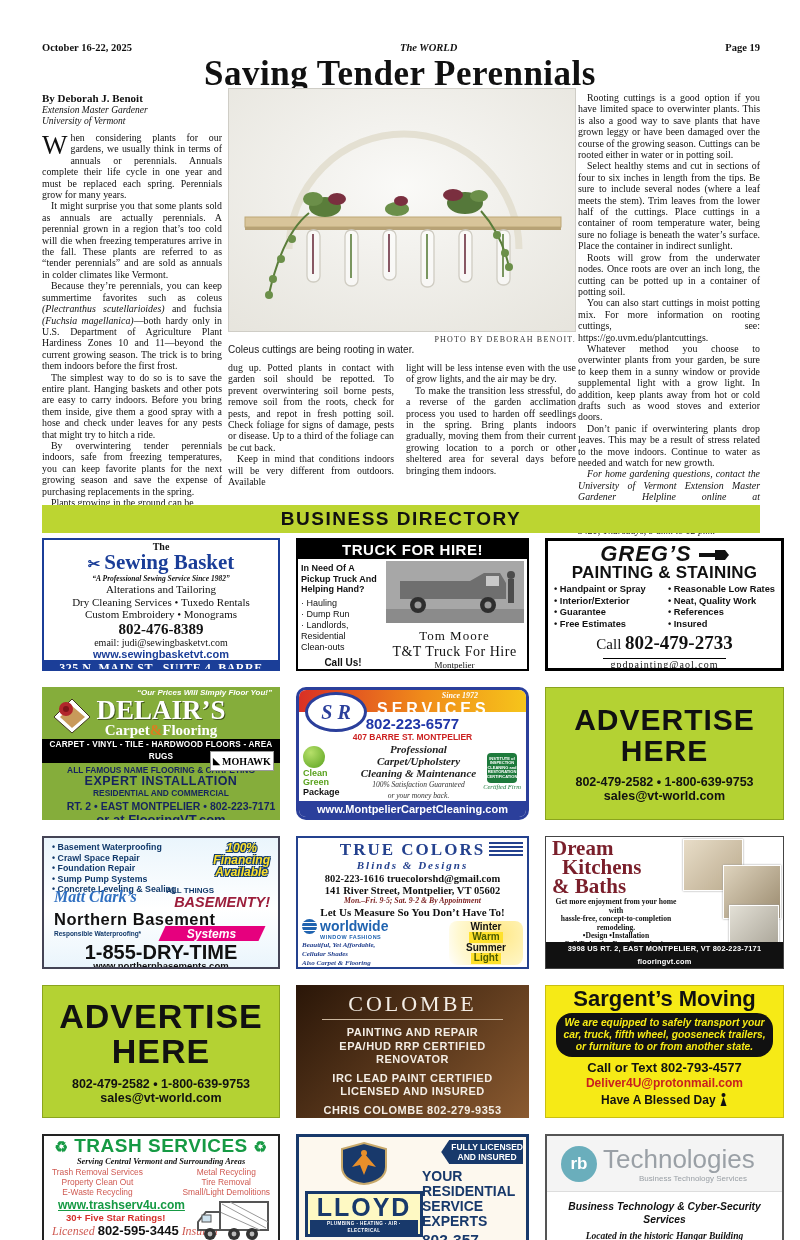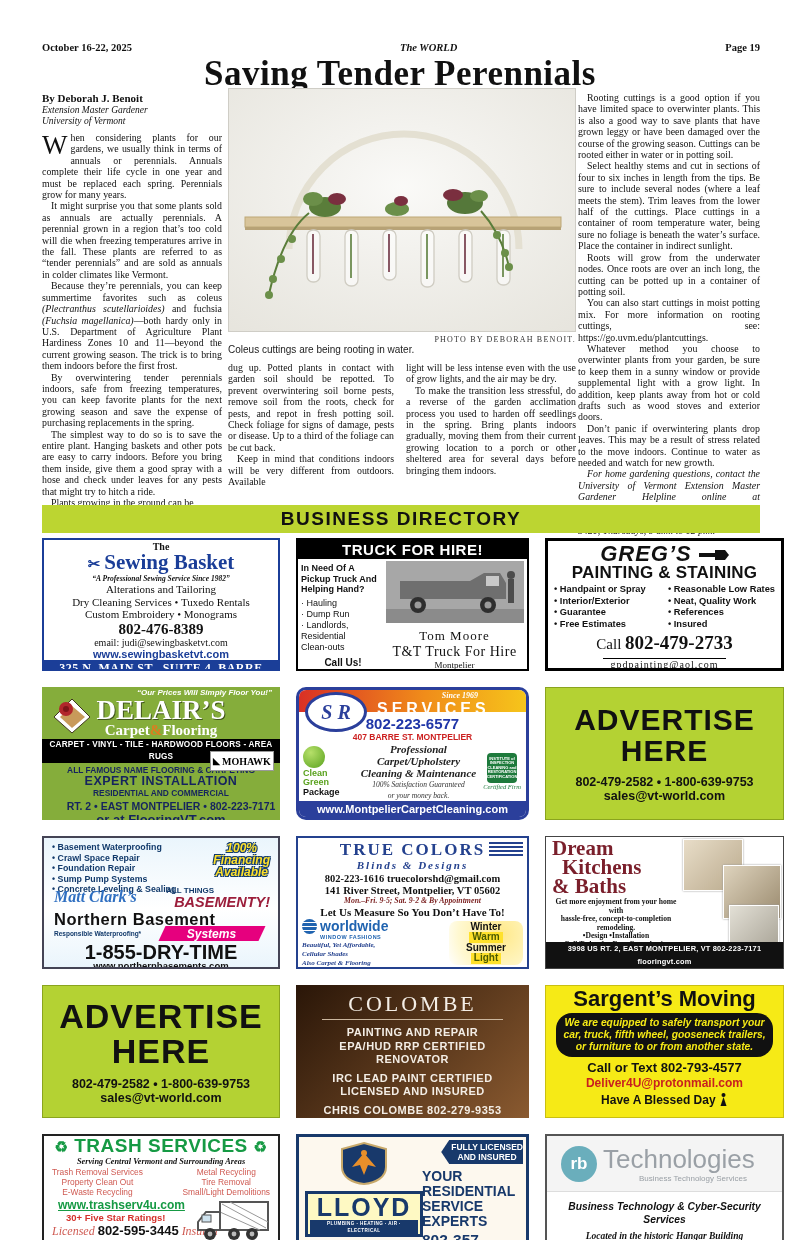--- a/index.html
+++ b/index.html
@@ -255,22 +255,22 @@
 
   <div class="acol" style="left:42px;top:92px;width:180px;" data-interactable="false">
     <div class="byblock" data-interactable="false">
       <div class="byline" data-interactable="false">By Deborah J. Benoit</div>
       <div class="byrole" data-interactable="false">Extension Master Gardener</div>
       <div class="byrole" data-interactable="false">University of Vermont</div>
     </div>
     <p class="ni" data-interactable="false"><span class="dropcap" data-interactable="false">W</span><span>hen considering plants for our gardens, we usually think in terms of annuals or perennials. Annuals complete their life cycle in one year and must be replaced each spring. Perennials grow for many years.</span></p>
     <p data-interactable="false">It might surprise you that some plants sold as annuals are actually perennials. A perennial grown in a region that’s too cold will die when freezing temperatures arrive in the fall. These plants are referred to as “tender perennials” and are sold as annuals in colder climates like Vermont.</p>
     <p data-interactable="false"><span>Because they’re perennials, you can keep summertime favorites such as coleus </span><i>(Plectranthus scutellarioides)</i><span> and fuchsia </span><i>(Fuchsia magellanica)</i><span>—both hardy only in U.S. Department of Agriculture Plant Hardiness Zones 10 and 11—beyond the current growing season. The trick is to bring them indoors before the first frost.</span></p>
+    <p data-interactable="false">The simplest way to do so is to save the entire plant. Hanging baskets and other pots are easy to carry indoors. Before you bring them inside, give them a good spray with a hose and check under leaves for any pests that might try to hitch a ride.</p>
     <p data-interactable="false">By overwintering tender perennials indoors, safe from freezing temperatures, you can keep favorite plants for the next growing season and save the expense of purchasing replacements in the spring.</p>
-    <p data-interactable="false">The simplest way to do so is to save the entire plant. Hanging baskets and other pots are easy to carry indoors. Before you bring them inside, give them a good spray with a hose and check under leaves for any pests that might try to hitch a ride.</p>
     <p data-interactable="false">Plants growing in the ground can be</p>
   </div>
 
   <div class="photo" data-interactable="false">
     <svg width="348" height="244" viewBox="0 0 348 244" data-interactable="false">
       <rect width="348" height="244" fill="#f3f2ed"></rect>
       <rect width="348" height="244" fill="url(#vg)"></rect>
       <defs>
         <radialGradient id="vg" cx="50%" cy="40%" r="80%">
           <stop offset="0%" stop-color="#ffffff" stop-opacity="0.6"></stop>
@@ -438,21 +438,21 @@
       <div class="del-l2" data-interactable="false">EXPERT INSTALLATION</div>
       <div class="del-l3" data-interactable="false">RESIDENTIAL AND COMMERCIAL</div>
       <div class="mohawk" data-interactable="false">MOHAWK</div>
       <div class="del-l4" data-interactable="false">RT. 2 • EAST MONTPELIER • 802-223-7171</div>
       <div class="del-l5" data-interactable="false">or at FlooringVT.com</div>
     </div>
 
     <div class="ad ad-sr" data-interactable="false">
       <div class="sr-head" data-interactable="false">
         <div class="sr-oval" data-interactable="false">S R</div>
-        <div class="sr-since" data-interactable="false">Since 1969</div>
+        <div class="sr-since" data-interactable="false">Since 1972</div>
         <div class="sr-services" data-interactable="false">SERVICES</div>
       </div>
       <div class="sr-ph" data-interactable="false">802-223-6577</div>
       <div class="sr-addr" data-interactable="false">407 BARRE ST. MONTPELIER</div>
       <div class="sr-mid" data-interactable="false">
         <div class="cg" data-interactable="false">
           <div class="cg-ball" data-interactable="false"></div>
           <div class="c1" data-interactable="false">Clean</div>
           <div class="c2" data-interactable="false">Green</div>
           <div class="c3" data-interactable="false">Package</div>

